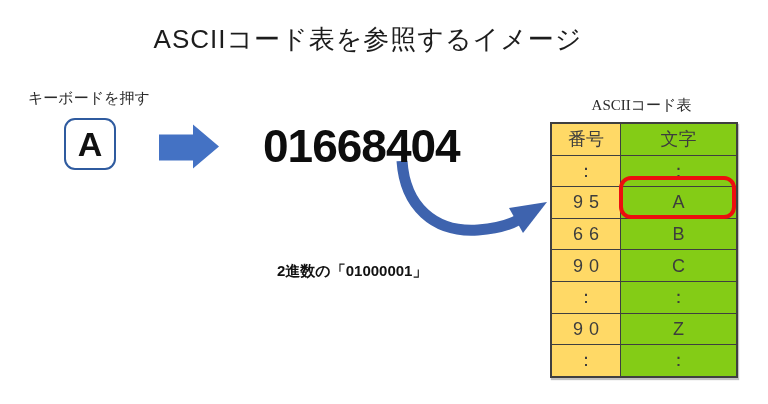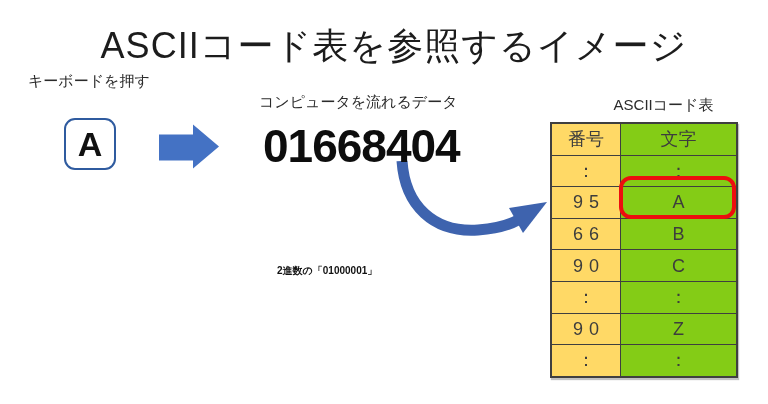--- a/index.html
+++ b/index.html
@@ -10,37 +10,36 @@
     overflow:hidden;
     font-family:"Liberation Sans","DejaVu Sans",sans-serif;
     color:#1f1f1f;
   }
   .abs{position:absolute;}
 
   
   .page-title{
     left:0;top:22px;width:736px;
     text-align:center;
-    font-size:36px;
+    font-size:26px;
     font-weight:400;
     letter-spacing:1px;
     color:#1c1c1c;
     white-space:nowrap;
-    margin-left:26px;
   }
 
   
   .small-label{
     font-size:15px;
     color:#2b2b2b;
     white-space:nowrap;
   }
-  .kb-label{left:28px;top:72px;}
+  .kb-label{left:28px;top:89px;}
   .flow-label{left:259px;top:93px;}
-  .table-label{left:572px;top:96px;width:183px;text-align:center;}
+  .table-label{left:550px;top:96px;width:183px;text-align:center;font-family:Liberation Serif, serif;}
 
   
   .keycap{
     left:64px;top:118px;
     width:52px;height:52px;
     box-sizing:border-box;
     border:2.5px solid #2f5b9f;
     border-radius:11px;
     background:#ffffff;
     display:flex;align-items:center;justify-content:center;
@@ -57,21 +56,21 @@
     font-weight:700;
     letter-spacing:-1px;
     color:#0d0d0d;
     line-height:1;
     white-space:nowrap;
   }
 
   
   .annotation{
     left:277px;top:261px;
-    font-size:10px;
+    font-size:15px;
     font-weight:700;
     line-height:19px;
     color:#111;
     white-space:nowrap;
   }
 
   
   .overlay{left:0;top:0;pointer-events:none;}
 
   
@@ -118,21 +117,20 @@
   <div class="abs keycap">
     <span class="letter">A</span>
   </div>
 
   <svg class="abs overlay" width="768" height="404" viewBox="0 0 768 404">
     <polygon points="159,134.5 193,134.5 193,124.5 219,146.5 193,168.5 193,160.5 159,160.5" fill="#4472C4"></polygon>
     <path fill="none" stroke-width="11" d="M 402 161 C 405 206 434 233 478 230 Q 504 228 518 220" stroke="#3E63AE"></path>
     <polygon points="509,208 523,233 547,202" fill="#3E63AE"></polygon>
   </svg>
 
-  <div class="abs small-label flow-label">コンピュータを流れるデータ</div>
   <div class="abs binary">01668404</div>
 
   <div class="abs annotation">
     <div>2進数の「01000001」</div>
   </div>
 
   <div class="abs small-label table-label">ASCIIコード表</div>
   <div class="abs ascii-table-wrap">
     <table class="ascii">
       <thead>

